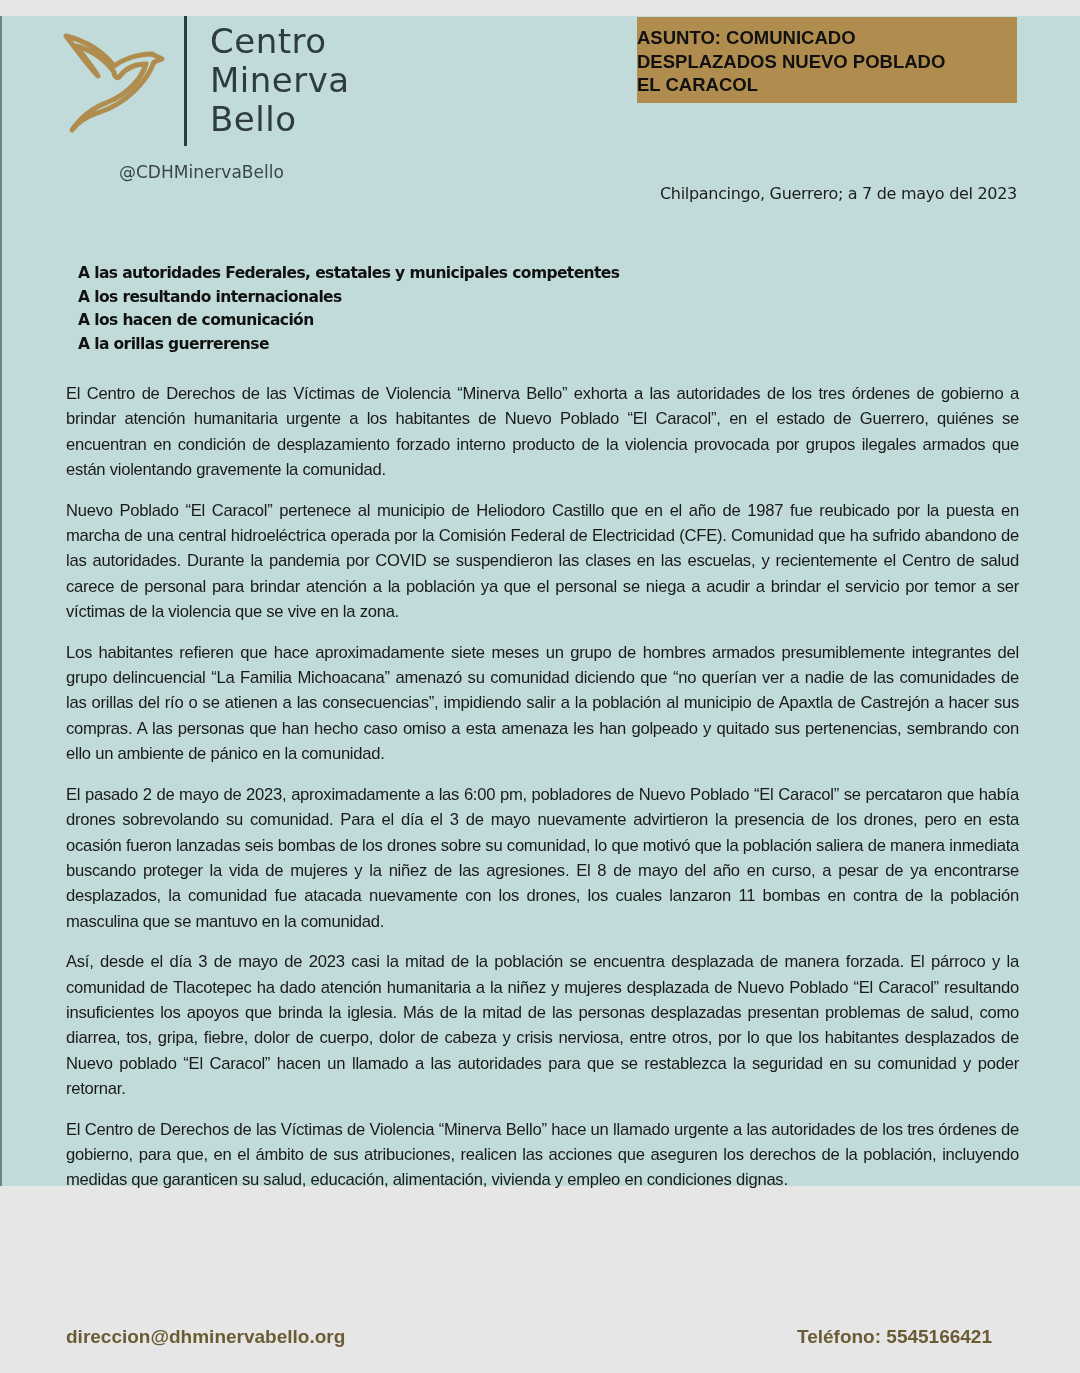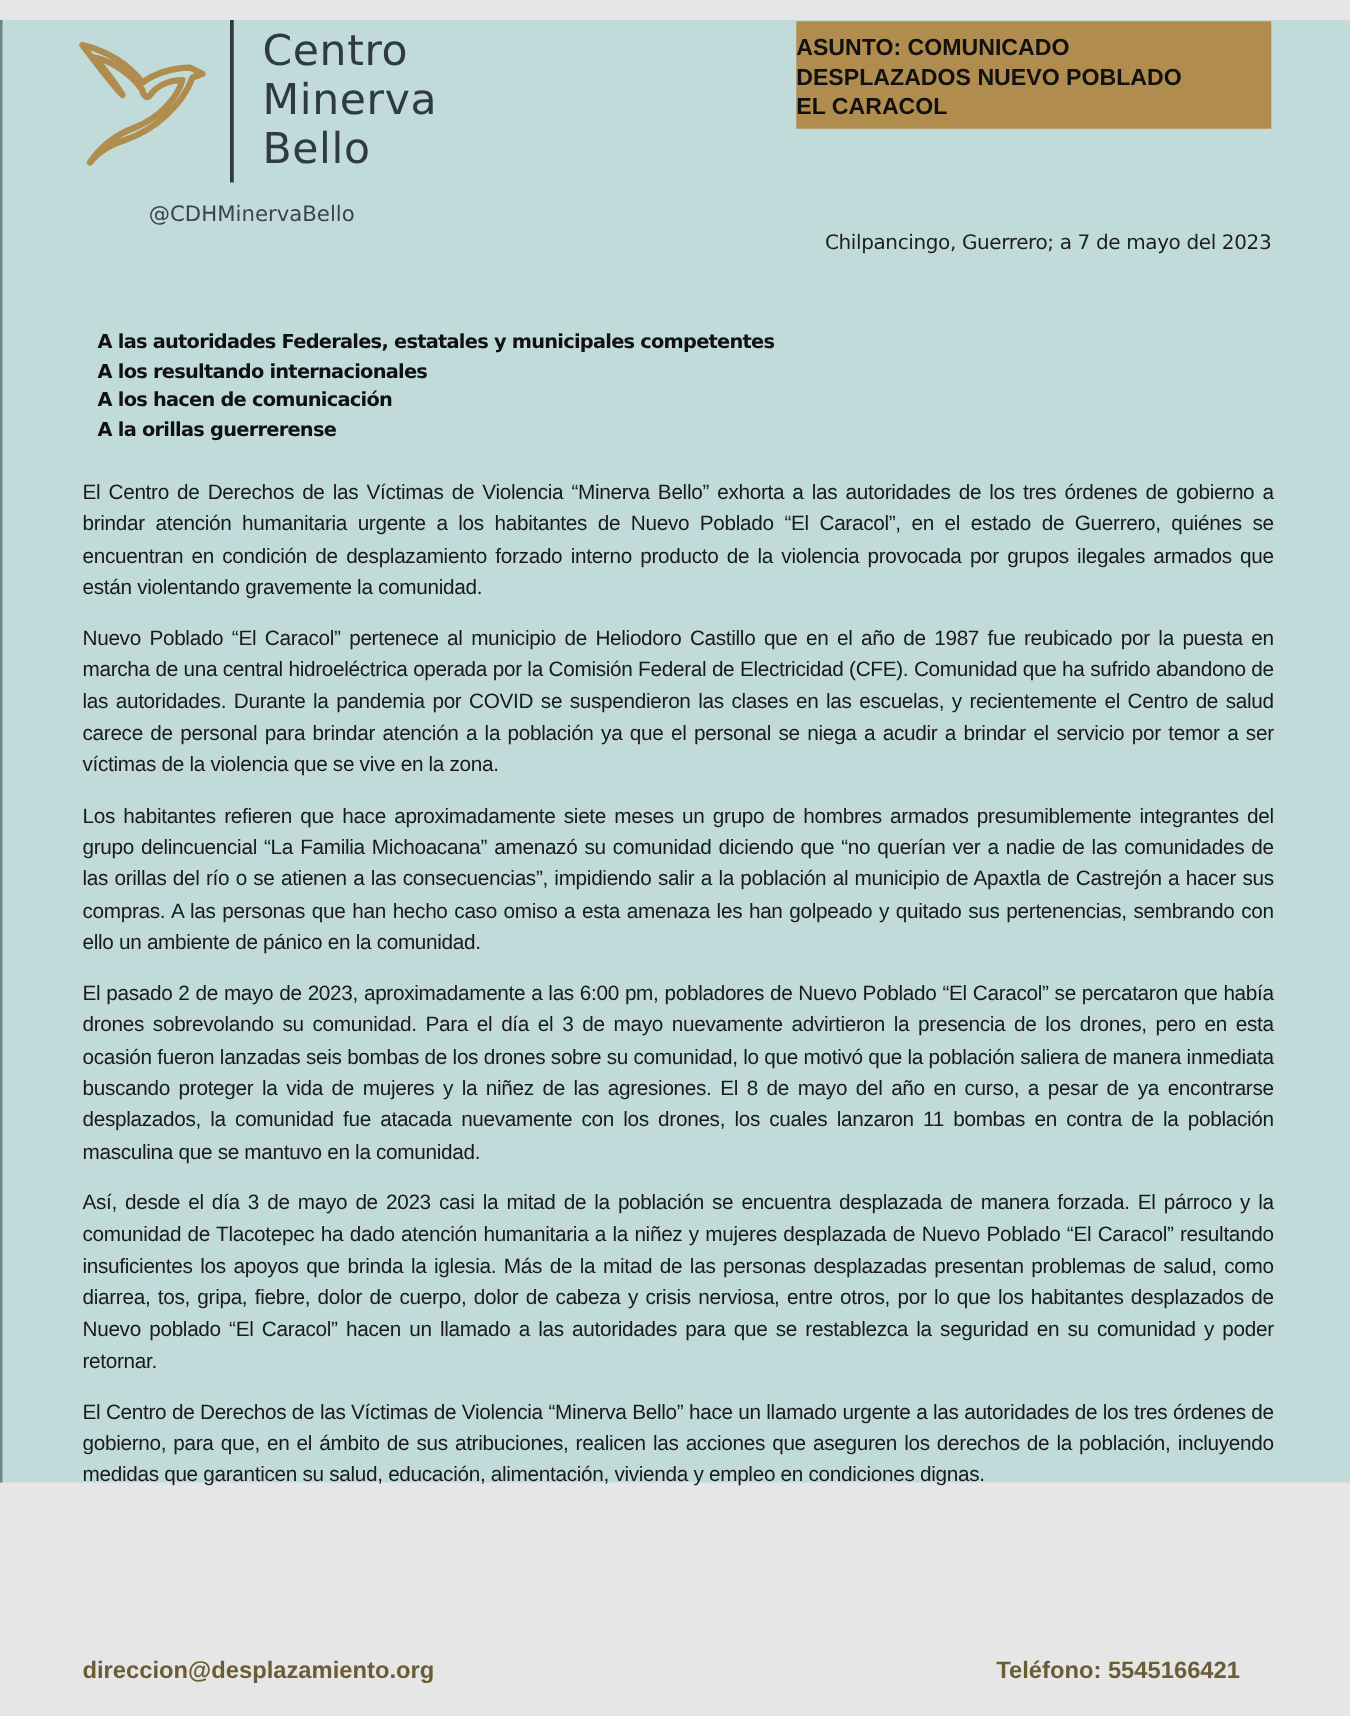--- a/index.html
+++ b/index.html
@@ -89,15 +89,15 @@
 
   <div class="body">
     <p>El Centro de Derechos de las Víctimas de Violencia “Minerva Bello” exhorta a las autoridades de los tres órdenes de gobierno a brindar atención humanitaria urgente a los habitantes de Nuevo Poblado “El Caracol”, en el estado de Guerrero, quiénes se encuentran en condición de desplazamiento forzado interno producto de la violencia provocada por grupos ilegales armados que están violentando gravemente la comunidad.</p>
     <p>Nuevo Poblado “El Caracol” pertenece al municipio de Heliodoro Castillo que en el año de 1987 fue reubicado por la puesta en marcha de una central hidroeléctrica operada por la Comisión Federal de Electricidad (CFE). Comunidad que ha sufrido abandono de las autoridades. Durante la pandemia por COVID se suspendieron las clases en las escuelas, y recientemente el Centro de salud carece de personal para brindar atención a la población ya que el personal se niega a acudir a brindar el servicio por temor a ser víctimas de la violencia que se vive en la zona.</p>
     <p>Los habitantes refieren que hace aproximadamente siete meses un grupo de hombres armados presumiblemente integrantes del grupo delincuencial “La Familia Michoacana” amenazó su comunidad diciendo que “no querían ver a nadie de las comunidades de las orillas del río o se atienen a las consecuencias”, impidiendo salir a la población al municipio de Apaxtla de Castrejón a hacer sus compras.  A las personas que han hecho caso omiso a esta amenaza les han golpeado y quitado sus pertenencias, sembrando con ello un ambiente de pánico en la comunidad.</p>
     <p>El pasado 2 de mayo de 2023, aproximadamente a las 6:00 pm, pobladores de Nuevo Poblado “El Caracol” se percataron que había drones sobrevolando su comunidad. Para el día el 3 de mayo nuevamente advirtieron la presencia de los drones, pero en esta ocasión fueron lanzadas seis bombas de los drones sobre su comunidad, lo que motivó que la población saliera de manera inmediata buscando proteger la vida de mujeres y la niñez de las agresiones. El 8 de mayo del año en curso, a pesar de ya encontrarse desplazados, la comunidad fue atacada nuevamente con los drones, los cuales lanzaron 11 bombas en contra de la población masculina que se mantuvo en la comunidad.</p>
     <p>Así, desde el día 3 de mayo de 2023 casi la mitad de la población se encuentra desplazada de manera forzada. El párroco y la comunidad de Tlacotepec ha dado atención humanitaria a la niñez y mujeres desplazada de Nuevo Poblado “El Caracol” resultando insuficientes los apoyos que brinda la iglesia. Más de la mitad de las personas desplazadas presentan problemas de salud, como diarrea, tos, gripa, fiebre, dolor de cuerpo, dolor de cabeza y crisis nerviosa, entre otros, por lo que los habitantes desplazados de Nuevo poblado “El Caracol” hacen un llamado a las autoridades para que se restablezca la seguridad en su comunidad y poder retornar.</p>
     <p>El Centro de Derechos de las Víctimas de Violencia “Minerva Bello” hace un llamado urgente a las autoridades de los tres órdenes de gobierno, para que, en el ámbito de sus atribuciones, realicen las acciones que aseguren los derechos de la población, incluyendo medidas que garanticen su salud, educación, alimentación, vivienda y empleo en condiciones dignas.</p>
   </div>
 
-  <div class="footer-email">direccion@desplazamiento.org</div>
+  <div class="footer-email">direccion@dhminervabello.org</div>
   <div class="footer-phone">Teléfono: 5545166421</div>
 </div>
 
 </body></html>

